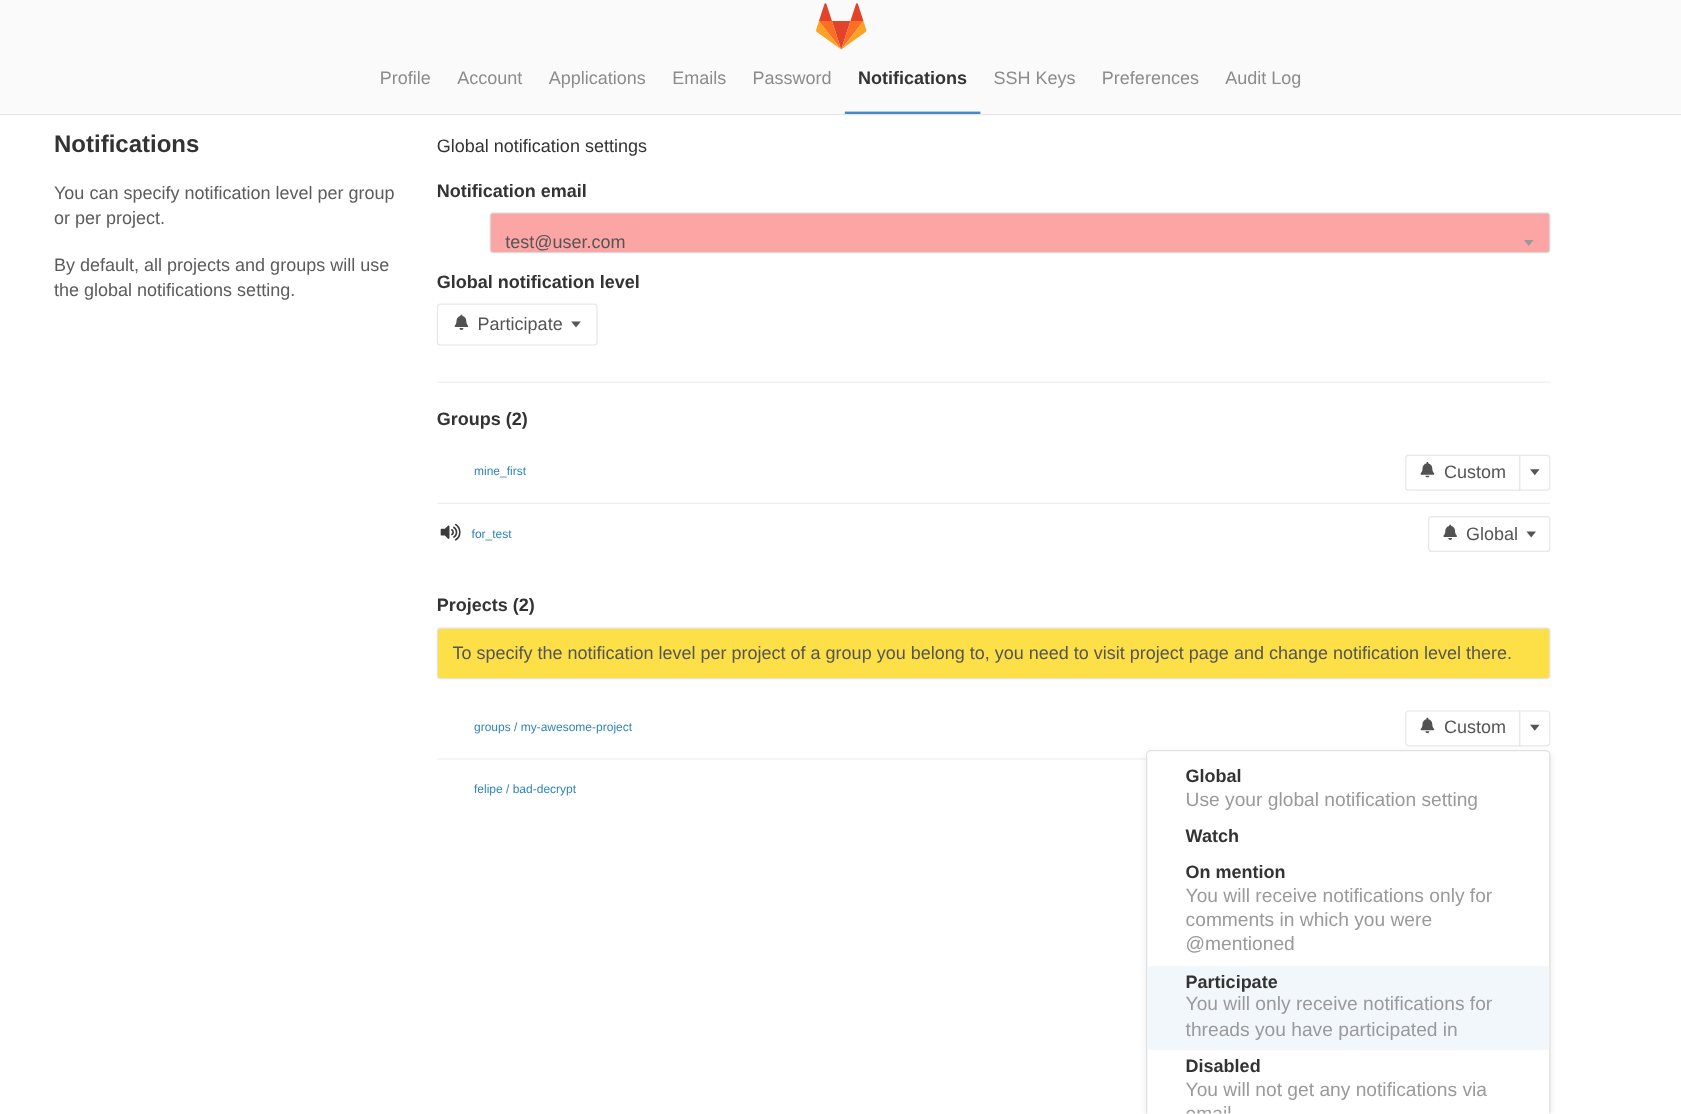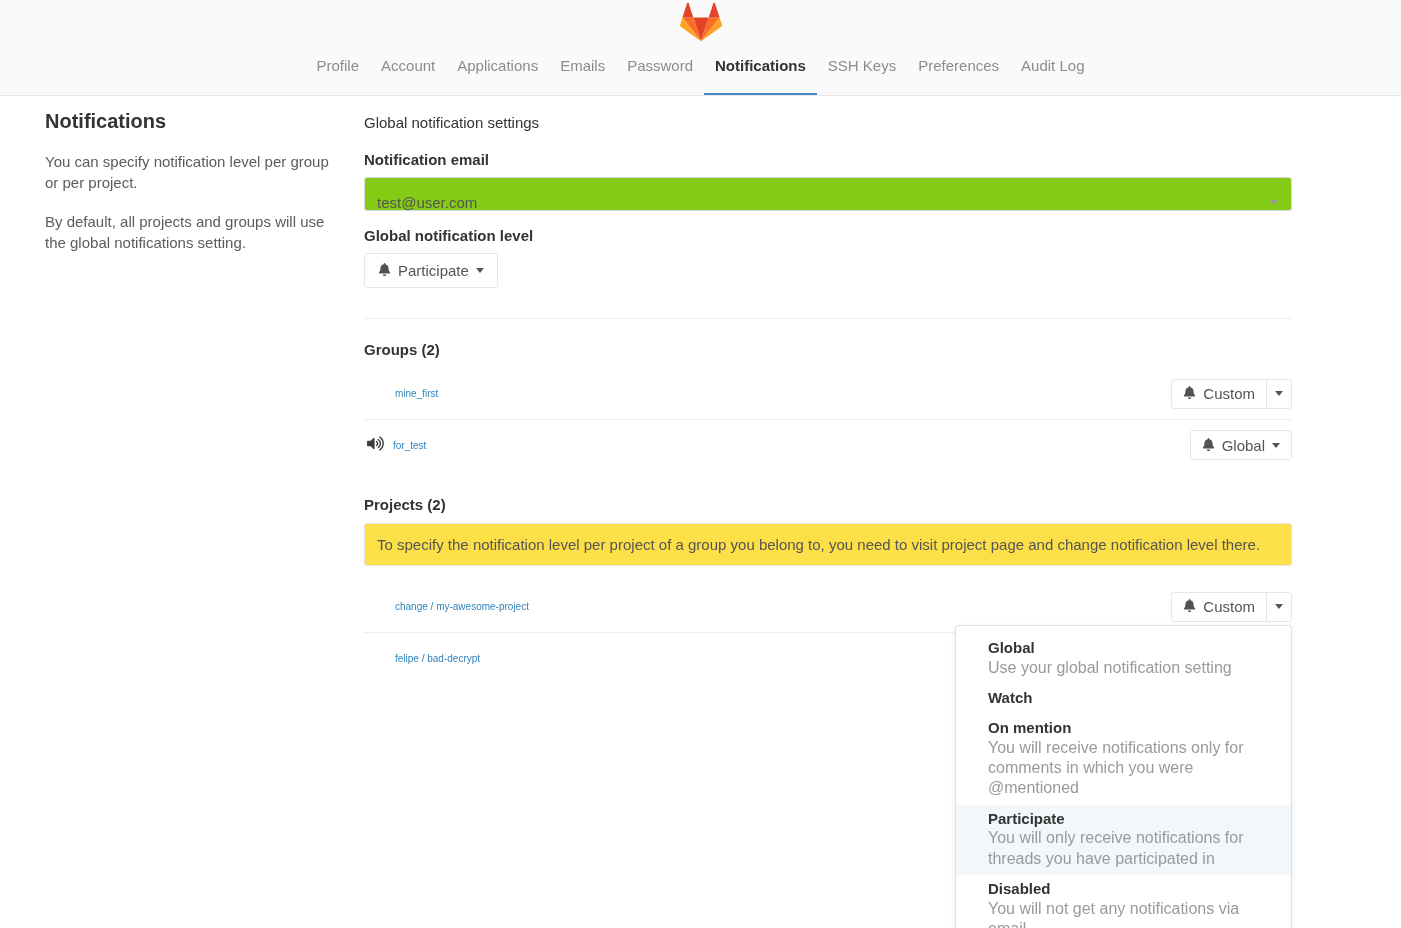--- a/index.html
+++ b/index.html
@@ -38,26 +38,27 @@
   .sidebar h1 { font-size: 20px; font-weight: 700; color: #333; margin: 2px 0 18px; }
   .sidebar p { font-size: 15px; color: #5c5c5c; line-height: 1.42; margin-bottom: 17px; }
   
   .section-title { font-size: 15px; font-weight: 400; color: #333; margin: 6px 0 20px; }
   .field-label { display: block; font-size: 15px; font-weight: 700; color: #333; margin: 16px 0 9px; }
   .select-box {
     position: relative;
     height: 34px;
     border: 1px solid #d8dce2;
     border-radius: 3px;
-    background: #84cc16;
+    background: #fca5a5;
     display: flex;
     align-items: center;
     padding: 17px 26px 0 12px;
     color: #555;
     cursor: pointer;
+    margin-left: 44px;
   }
   .caret {
     display: inline-block;
     width: 0; height: 0;
     border-left: 4px solid transparent;
     border-right: 4px solid transparent;
     border-top: 5px solid currentColor;
   }
   .select-box .caret { position: absolute; right: 13px; color: #999; }
   .btn {
@@ -232,21 +233,21 @@
         </button>
       </li>
     </ul>
 
     <h4 class="list-title projects-title">Projects (2)</h4>
     <div class="notice">To specify the notification level per project of a group you belong to, you need to visit project page and change notification level there.</div>
 
     <ul class="rows">
       <li class="row">
         <div class="row-left indent">
-          <a class="item-link">change / my-awesome-project</a>
+          <a class="item-link">groups / my-awesome-project</a>
         </div>
         <span class="btn-set">
           <button class="btn btn-main">
             <span>
               <svg width="13" height="13" viewBox="0 0 448 512" fill="#525252">
                   <path d="M224 512c35.32 0 63.97-28.65 63.97-64H160.03c0 35.35 28.65 64 63.97 64zm215.39-149.71c-19.32-20.76-55.47-51.99-55.47-154.29 0-77.7-54.48-139.9-127.94-155.16V32c0-17.67-14.32-32-31.98-32s-31.98 14.33-31.98 32v20.84C118.56 68.1 64.08 130.3 64.08 208c0 102.3-36.15 133.53-55.47 154.29-6 6.45-8.66 14.16-8.61 21.71.11 16.4 12.98 32 32.1 32h383.8c19.12 0 32-15.6 32.1-32 .05-7.55-2.61-15.27-8.61-21.71z"></path>
                 </svg>
             </span>
             <span>Custom</span>
           </button>

